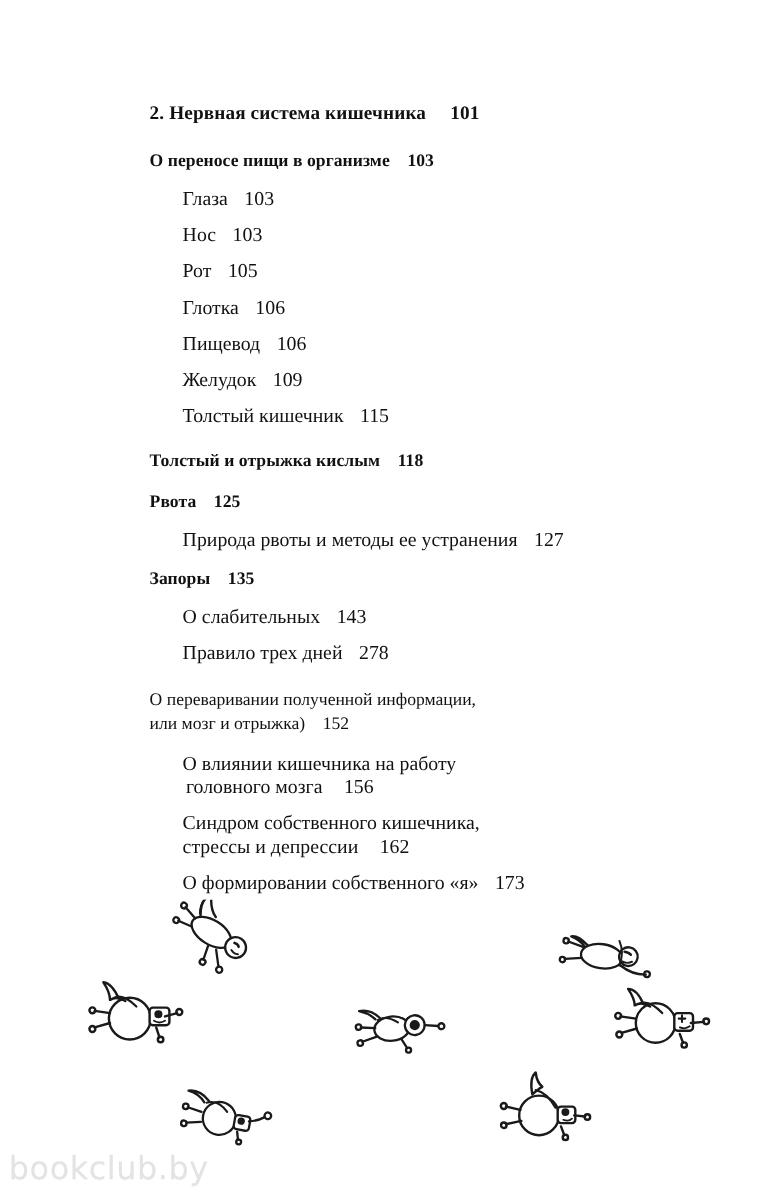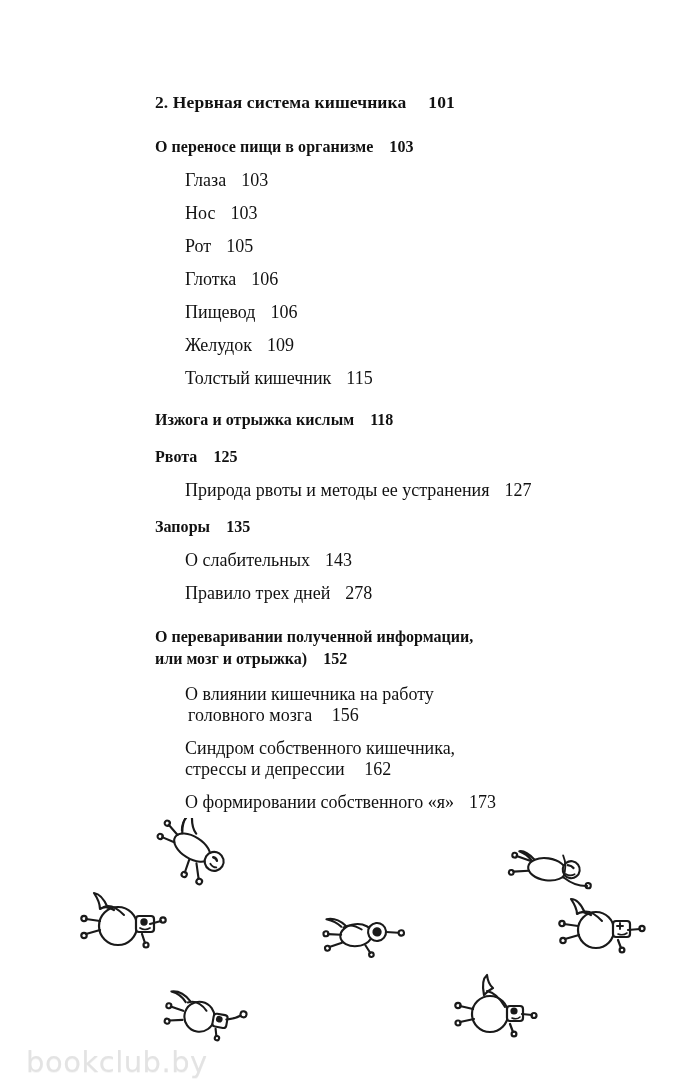--- a/index.html
+++ b/index.html
@@ -7,38 +7,38 @@
     width:700px;height:1087px;
     background:#ffffff;
     font-family:"Liberation Serif","DejaVu Serif",serif;
     color:#111111;
     position:relative;
     overflow:hidden;
   }
   .page{position:relative;width:700px;height:1087px;}
 
   
-  .toc{position:absolute;left:136px;top:92px;width:480px;margin-left:19px;}
+  .toc{position:absolute;left:136px;top:92px;width:480px;}
 
   .row{display:flex;align-items:baseline;white-space:nowrap;}
 
   .chapter{
     font-weight:bold;font-size:17.5px;letter-spacing:.1px;
     margin-bottom:25px;
   }
   .chapter .num{margin-left:22px;}
 
   .section{
     font-weight:bold;font-size:16px;letter-spacing:.05px;
     margin-bottom:14px;
   }
   .section .num{margin-left:16px;}
 
   .section-multi{
-    font-weight:bold;font-size:16px;
+    font-weight:normal;font-size:16px;
     margin-bottom:14px;line-height:22px;
   }
   .section-multi .num{margin-left:16px;}
 
   .entry{
     font-size:18px;
     margin-left:30px;
     margin-bottom:12px;
     line-height:21px;
   }
@@ -48,21 +48,21 @@
 
   .gap-sm{height:5px;}
   .gap-md{height:10px;}
 
   
   .critters{position:absolute;left:0;top:800px;width:700px;height:260px;}
   .critter{position:absolute;}
 
   
   .watermark{
-    position:absolute;left:26px;bottom:8px;
+    position:absolute;left:8px;bottom:8px;
     font-family:"DejaVu Sans","Liberation Sans",sans-serif;
     font-size:29px;
     color:#e3e3e3;
     letter-spacing:.5px;
     text-shadow:0 1px 0 #f6f6f6;
     user-select:none;
   }
 </style>
 </head>
 <body>
@@ -105,21 +105,21 @@
       <span class="num">109</span>
     </div>
     <div class="row entry">
       <span>Толстый кишечник</span>
       <span class="num">115</span>
     </div>
 
     <div class="gap-md"></div>
 
     <div class="row section">
-      <span>Изжога и отрыжка кислым</span>
+      <span>Толстый и отрыжка кислым</span>
       <span class="num">118</span>
     </div>
 
     <div class="gap-sm"></div>
 
     <div class="row section">
       <span>Рвота</span>
       <span class="num">125</span>
     </div>
     <div class="row entry">

